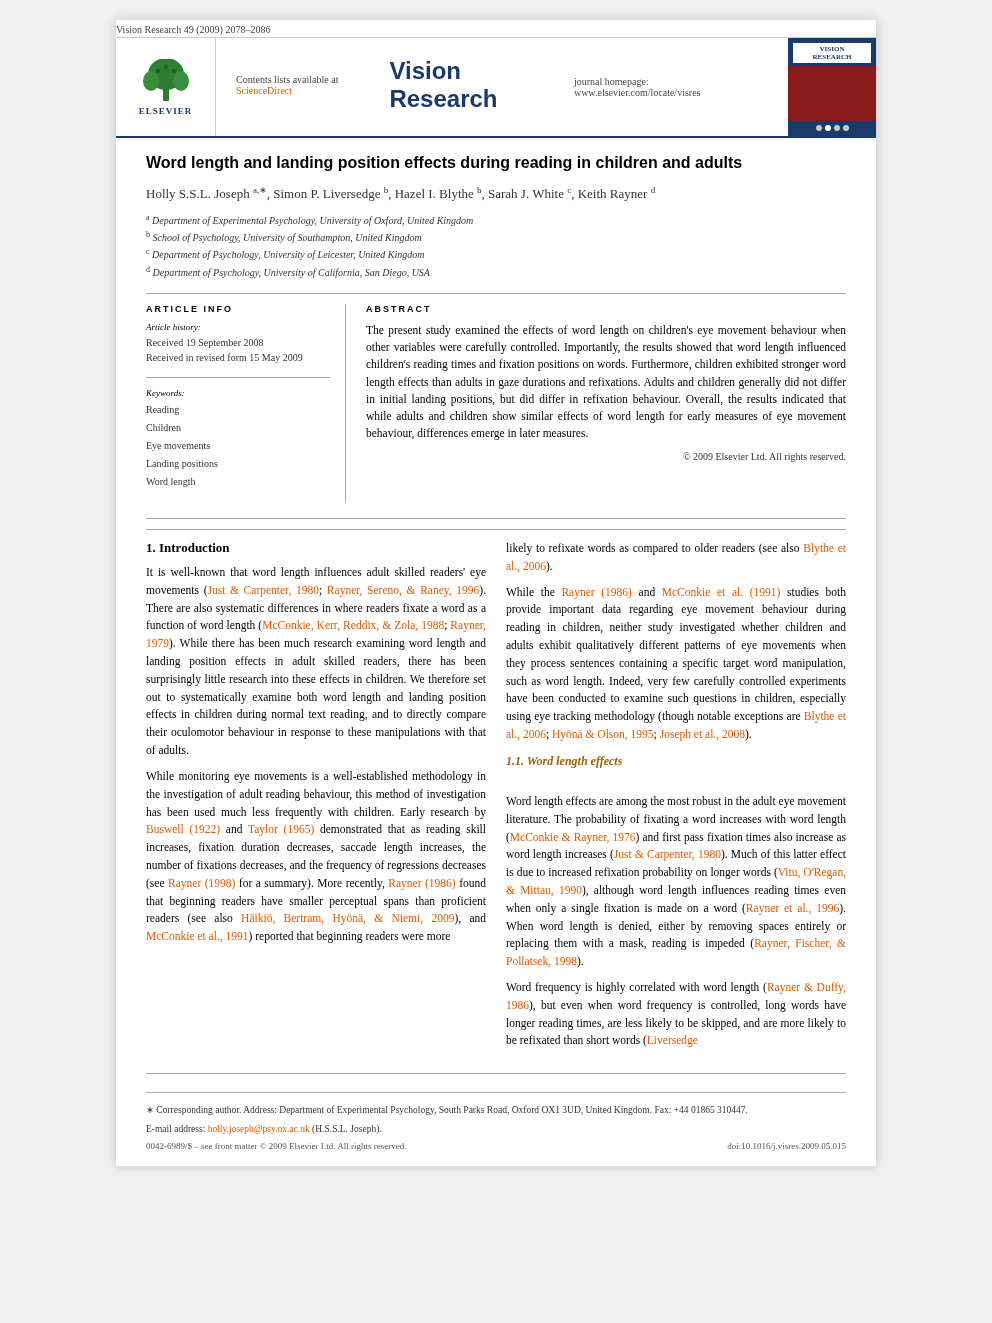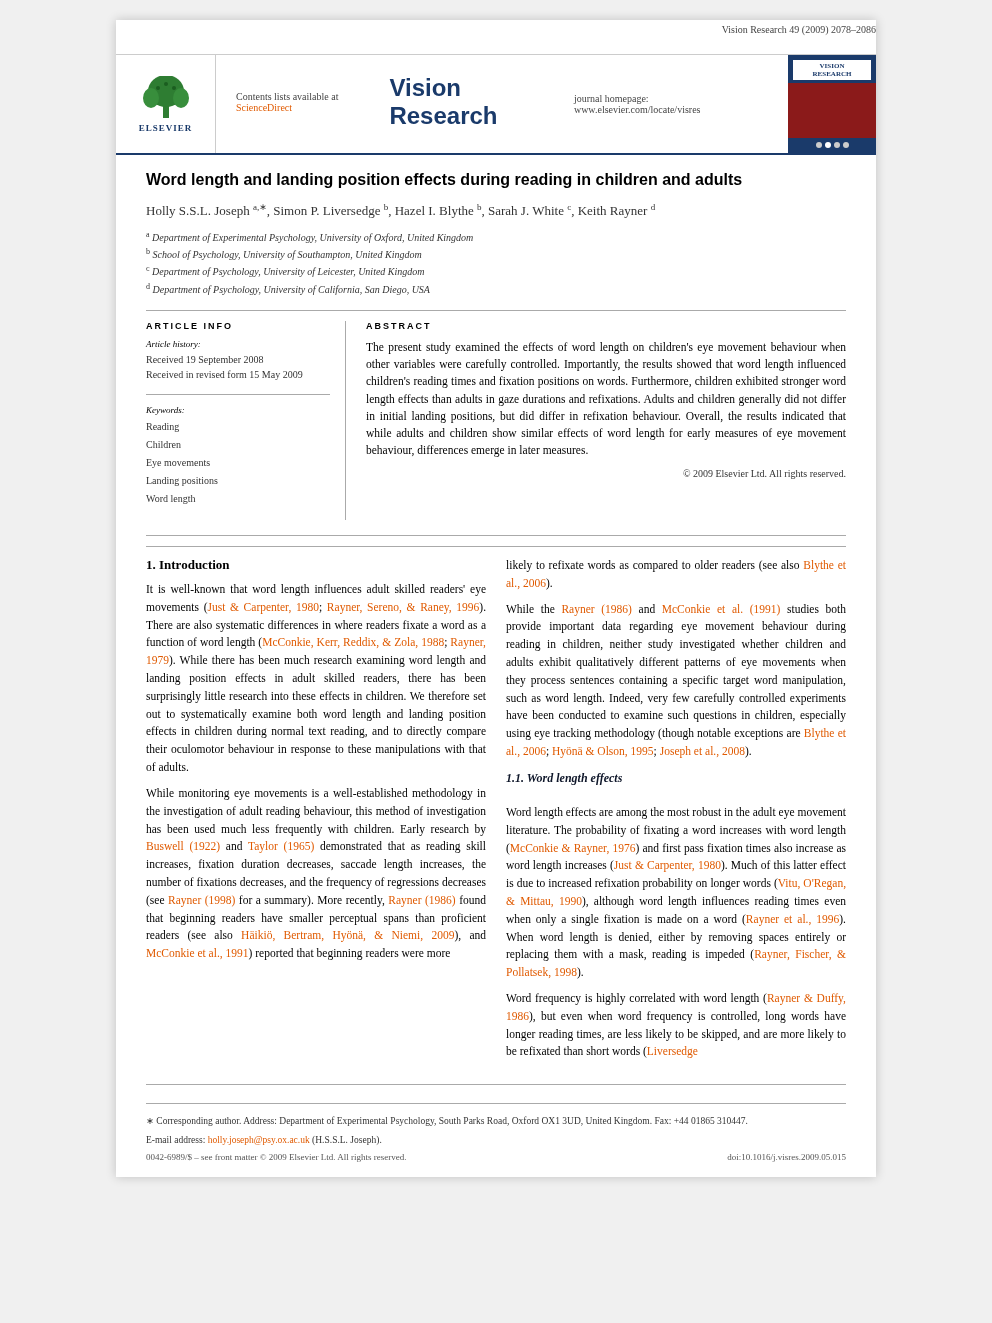--- a/index.html
+++ b/index.html
@@ -13,24 +13,24 @@
       padding: 20px 0;
     }
     .page {
       background: #fff;
       width: 760px;
       padding: 0;
       box-shadow: 0 0 10px rgba(0,0,0,0.2);
     }
     
     .top-bar {
-      text-align: right;
+      text-align: left;
       font-size: 10px;
       color: #444;
-      padding: 4px 0 19px;
+      padding: 4px 0 2px;
       border-bottom: 1px solid #ccc;
     }
     .journal-header {
       display: flex;
       align-items: stretch;
       border-bottom: 2px solid #1a3a6a;
       min-height: 90px;
     }
     .elsevier-logo {
       width: 100px;
@@ -229,22 +229,22 @@
     }
     .section-heading {
       font-size: 13px;
       font-weight: bold;
       color: #000;
       margin-bottom: 8px;
     }
     .section-subheading {
       font-size: 12px;
       font-style: italic;
-      color: #0f172a;
-      margin: 10px 0 18px;
+      color: #a16207;
+      margin: 10px 0 24px;
     }
     .body-text {
       font-size: 11.5px;
       line-height: 1.55;
       color: #000;
       text-align: justify;
       margin-bottom: 8px;
     }
     .ref-link {
       color: #e05a00;

